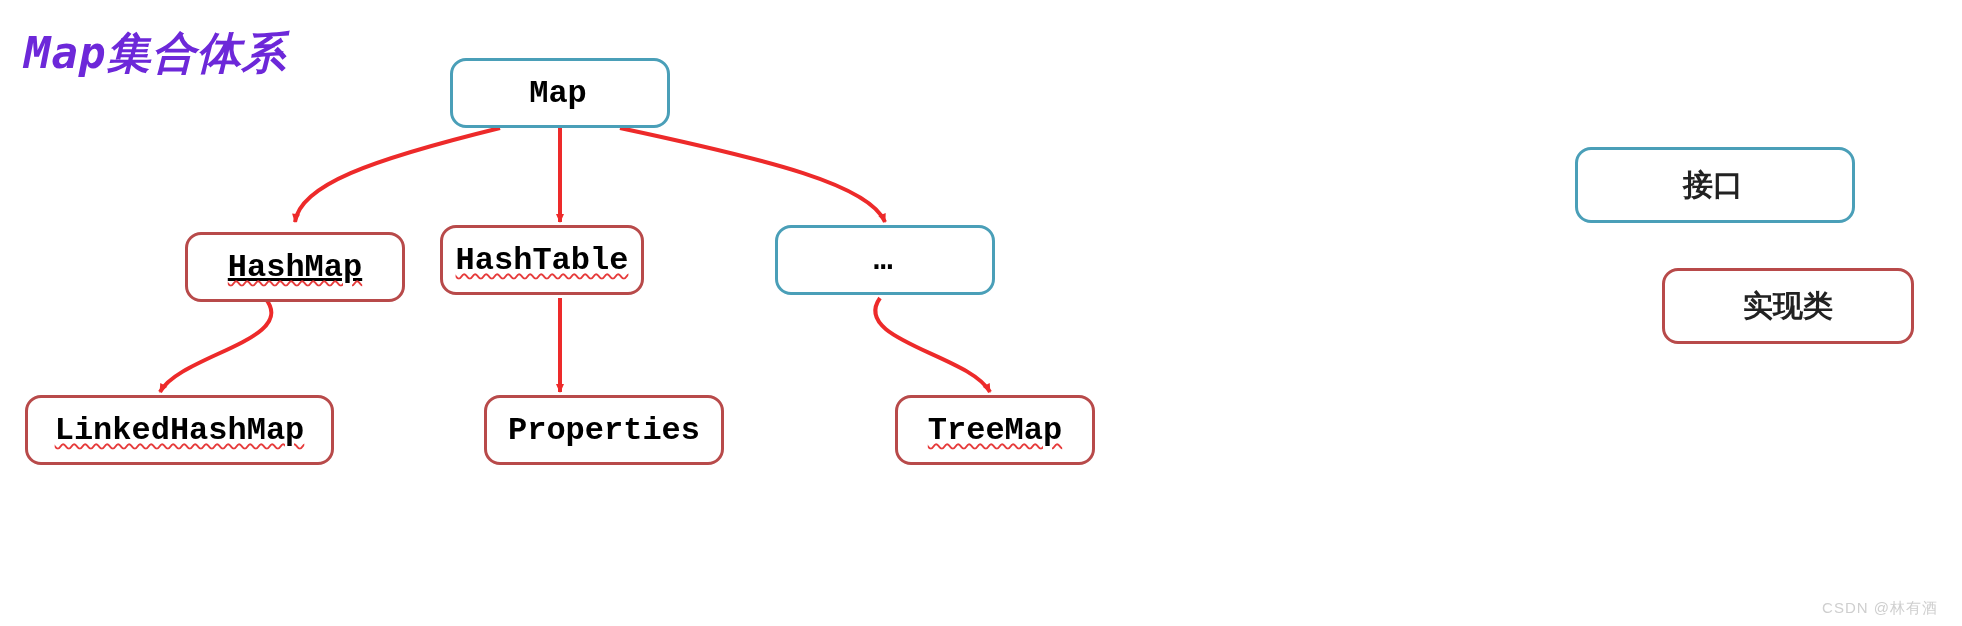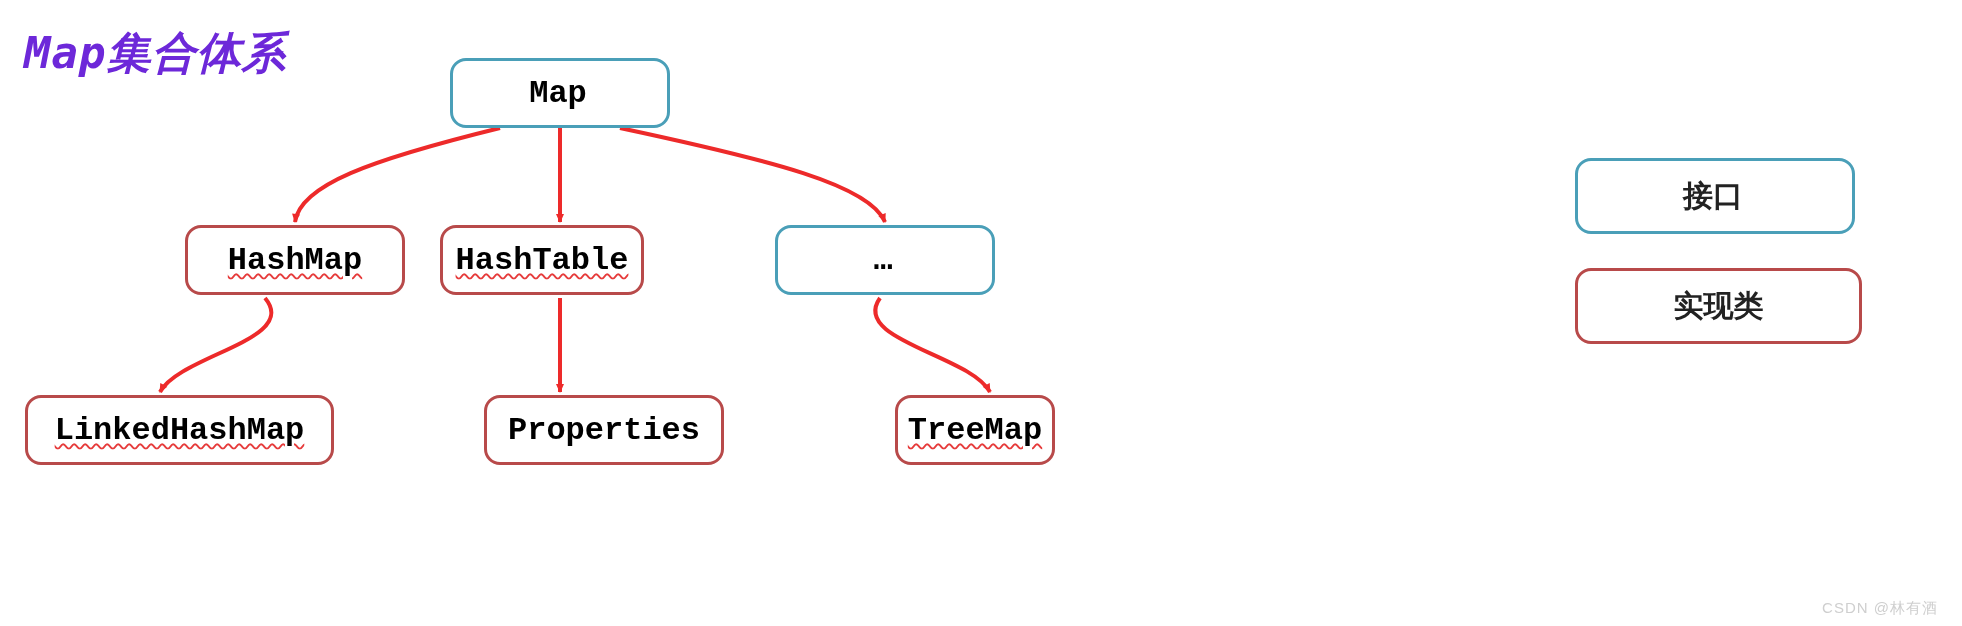--- a/index.html
+++ b/index.html
@@ -92,45 +92,45 @@
 
   <path d="M 560 298  L 560 392" stroke="#ed2a2a" stroke-width="4" fill="none" marker-end="url(#arrowhead)"></path>
 
   <path d="M 880 298  C 850 340, 970 355, 990 392" stroke="#ed2a2a" stroke-width="4" fill="none" marker-end="url(#arrowhead)"></path>
 </svg>
 
 <div class="node interface" style="left:450px; top:58px; width:220px; height:70px;">
   <span>Map</span>
 </div>
 
-<div class="node impl" style="left:185px; top:225px; width:220px; height:70px;">
+<div class="node impl" style="left:185px; top:232px; width:220px; height:70px;text-decoration:underline;">
   <span class="wavy">HashMap</span>
 </div>
 
 <div class="node impl" style="left:440px; top:225px; width:204px; height:70px;">
   <span class="wavy">HashTable</span>
 </div>
 
 <div class="node interface" style="left:775px; top:225px; width:220px; height:70px;">
   <span>…</span>
 </div>
 
 <div class="node impl" style="left:25px; top:395px; width:309px; height:70px;">
   <span class="wavy">LinkedHashMap</span>
 </div>
 
 <div class="node impl" style="left:440px; top:395px; width:240px; height:70px;margin-left:44px;">
   <span>Properties</span>
 </div>
 
-<div class="node impl" style="left:895px; top:395px; width:160px; height:70px;">
+<div class="node impl" style="left:895px; top:395px; width:200px; height:70px;">
   <span class="wavy">TreeMap</span>
 </div>
 
-<div class="node interface" style="left:1575px; top:158px; width:280px; height:76px;">
+<div class="node interface" style="left:1575px; top:147px; width:280px; height:76px;">
   <span class="legend-text">接口</span>
 </div>
 
-<div class="node impl" style="left:1575px; top:268px; width:287px; height:76px;">
+<div class="node impl" style="left:1662px; top:268px; width:252px; height:76px;">
   <span class="legend-text">实现类</span>
 </div>
 
 <div class="watermark">CSDN @林有酒</div>
 
 </body></html>

